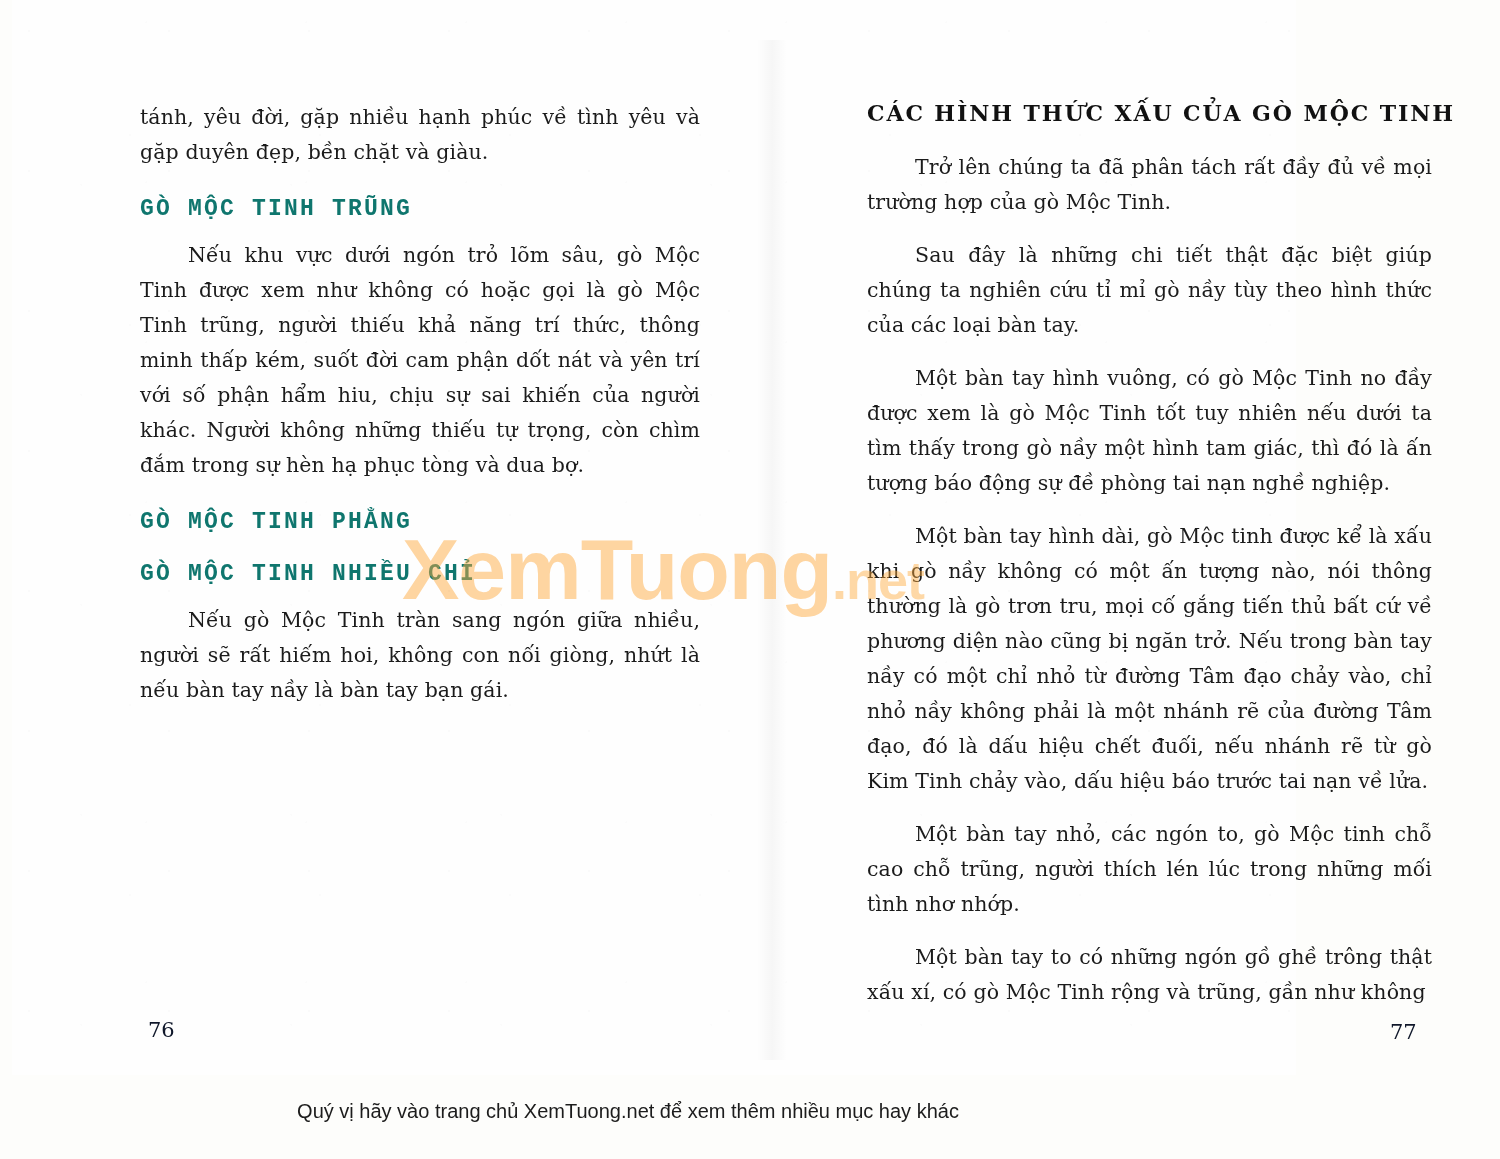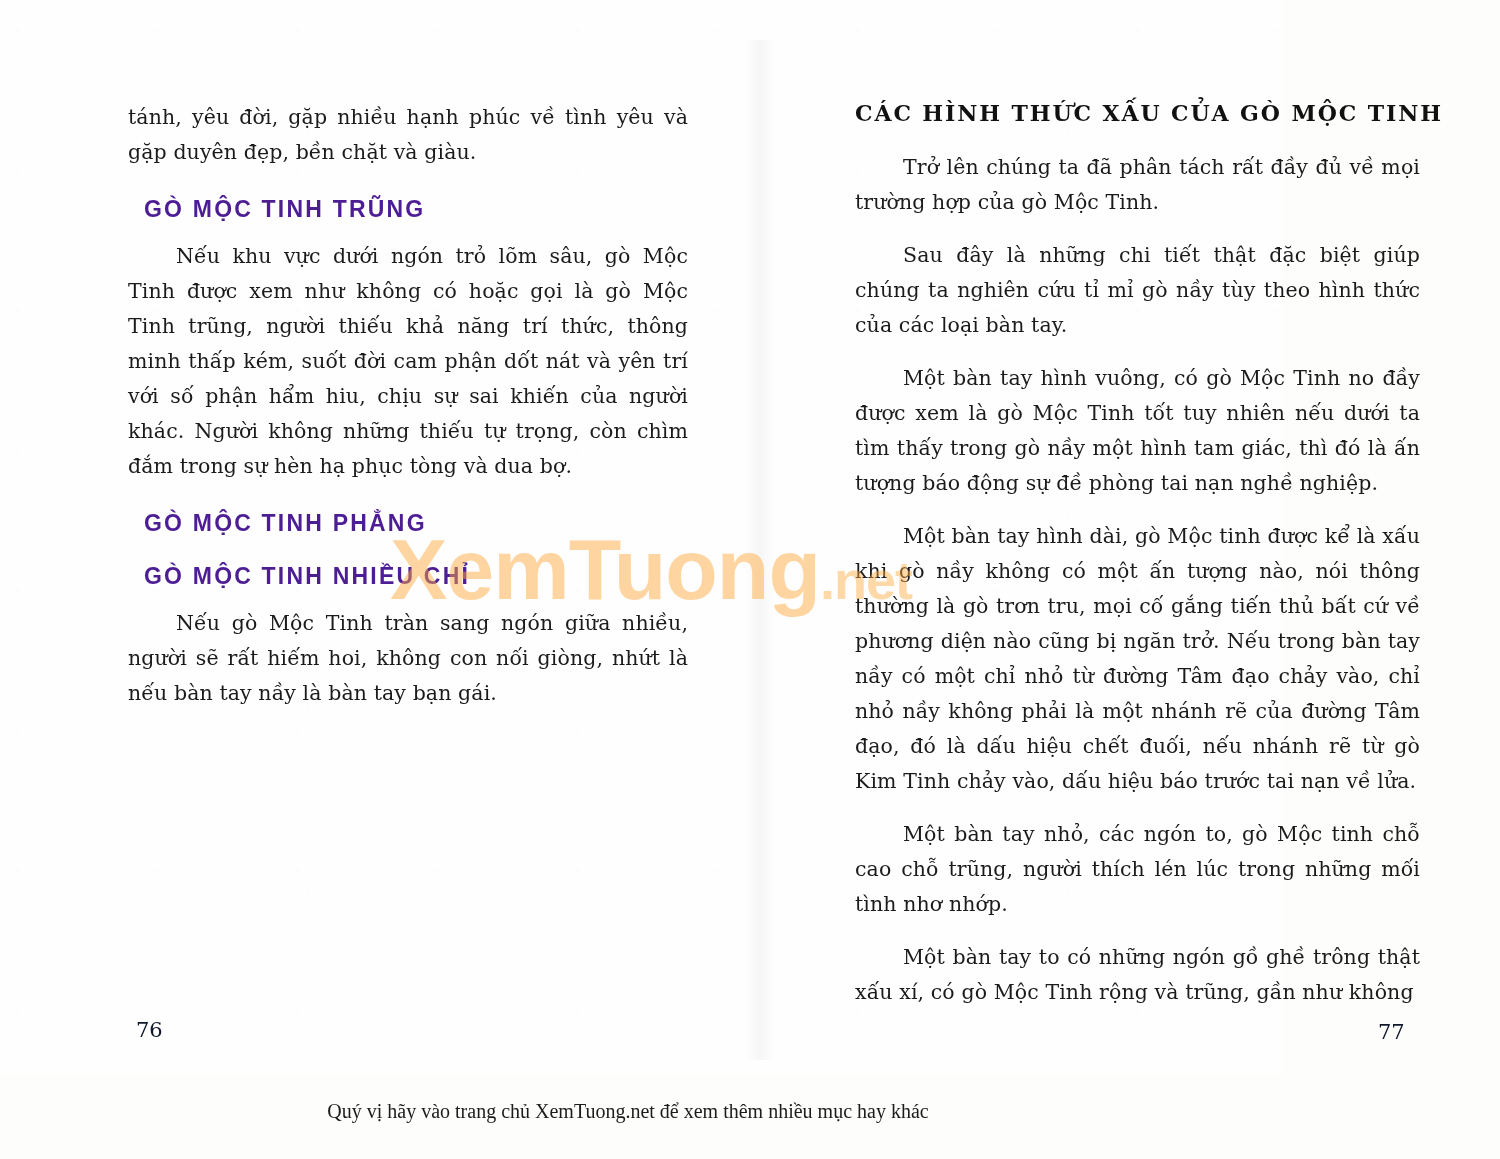--- a/index.html
+++ b/index.html
@@ -14,21 +14,21 @@
     font-family: "DejaVu Serif", serif;
     overflow: hidden;
   }
   .page {
     position: absolute;
     inset: 0;
     background: #fdfdfb;
   }
   .scan {
     position: absolute;
-    left: 0;
+    left: 12px;
     top: 0;
     width: 1284px;
     height: 1075px;
     background: #fefefe;
   }
   
   .grain {
     position: absolute;
     inset: 0;
     pointer-events: none;
@@ -54,26 +54,26 @@
     line-height: 35px;
     color: #1b1b1b;
     text-align: justify;
     margin: 0 0 18px 0;
     letter-spacing: .1px;
   }
   .body-text.indent { text-indent: 48px; }
   .no-indent { text-indent: 0; }
 
   h2.section-heading {
-    font-family: Liberation Sans, sans-serif;
+    font-family: Liberation Mono, monospace;
     font-size: 23px;
     font-weight: bold;
     letter-spacing: 2.2px;
-    color: #4c1d95;
-    margin: 26px 0 16px 16px;
+    color: #0f766e;
+    margin: 26px 0 16px 0;
   }
 
   .chapter-heading {
     font-family: "DejaVu Serif", serif;
     font-size: 22px;
     font-weight: bold;
     letter-spacing: 1.9px;
     color: #111;
     margin: 0 0 24px 0;
     white-space: nowrap;
@@ -106,21 +106,21 @@
     font-weight: bold;
     color: rgba(255, 170, 60, 0.45);
   }
 
   .footer-note {
     position: absolute;
     left: 0;
     top: 1100px;
     width: 1256px;
     text-align: center;
-    font-family: Liberation Serif, serif;
+    font-family: Liberation Sans, sans-serif;
     font-size: 20px;
     color: #1c1c1c;
   }
 
   .spine-shadow {
     position: absolute;
     left: 745px;
     top: 40px;
     width: 30px;
     height: 1020px;

